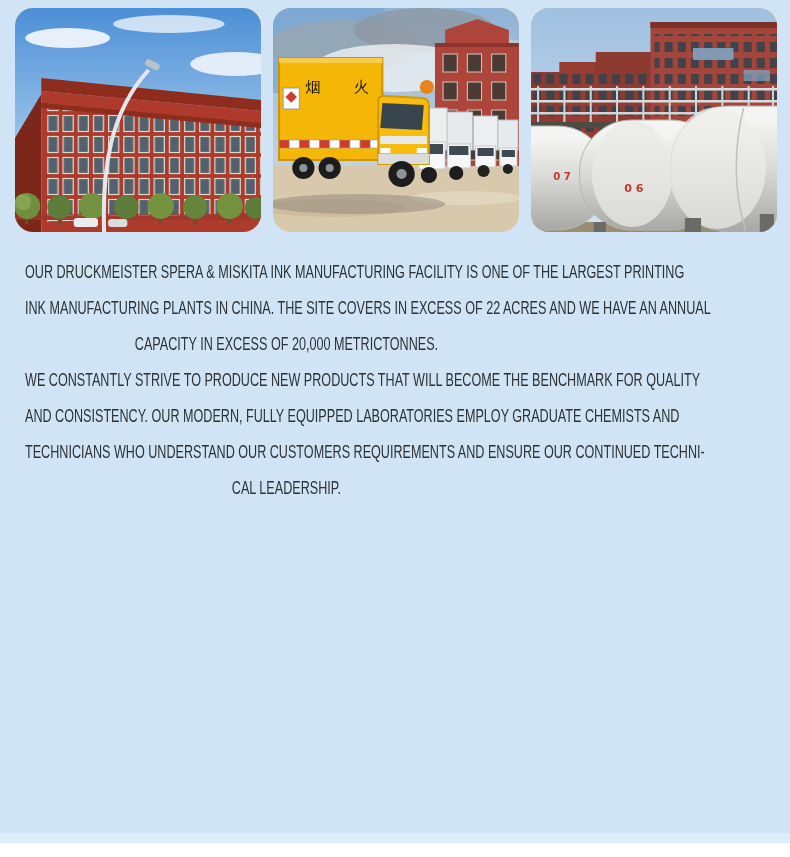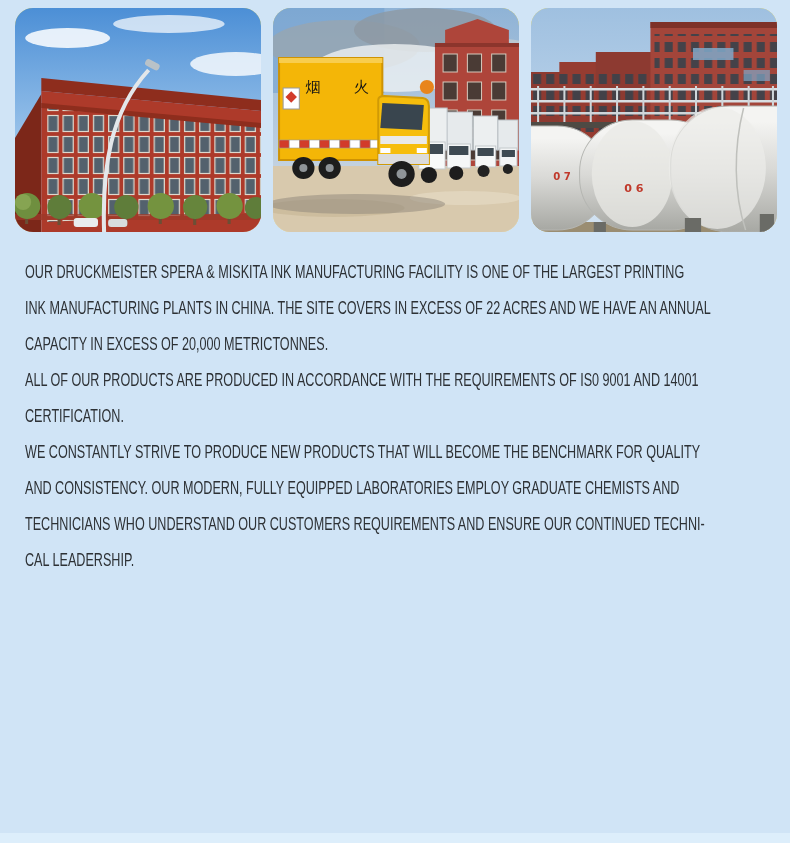--- a/index.html
+++ b/index.html
@@ -10,21 +10,21 @@
   }
   .gallery {
     display:flex; gap:12px;
     padding:8px 13px 0 15px;
   }
   .photo {
     flex:1; height:224px; border-radius:18px; overflow:hidden;
     background:#fde047; position:relative;
   }
   .photo svg { display:block; width:100%; height:100%; }
-  .about { padding:22px 18px 0 25px; }
+  .about { padding:22px 18px 0 25px;text-align:center; }
   .line {
     height:36px; line-height:36px; font-size:18px; font-weight:500;
     color:#2d3135; white-space:nowrap;
     transform:scaleX(0.70); transform-origin:0 50%;
   }
   .lower-band { position:absolute; left:0; right:0; top:833px; height:10px; background:#ddeefb; }
   .footer-strip { position:absolute; left:0; right:0; top:843px; height:14px; background:#ffffff; }
   .svgtext { font-family:"DejaVu Sans","Liberation Sans",sans-serif; }
 </style>
 </head>
@@ -240,24 +240,20 @@
   </div>
 </div>
 
 <div class="about">
   <div>
     <div class="line">OUR DRUCKMEISTER SPERA &amp; MISKITA INK MANUFACTURING FACILITY IS ONE OF THE LARGEST PRINTING</div>
     <div class="line">INK MANUFACTURING PLANTS IN CHINA. THE SITE COVERS IN EXCESS OF 22 ACRES AND WE HAVE AN ANNUAL</div>
     <div class="line">CAPACITY IN EXCESS OF 20,000 METRICTONNES.</div>
   </div>
   <div>
-    <div class="line">ALL OF OUR PRODUCTS ARE PRODUCED IN ACCORDANCE WITH THE REQUIREMENTS OF IS0 9001 AND 14001</div>
-    <div class="line">CERTIFICATION.</div>
-  </div>
-  <div>
     <div class="line">WE CONSTANTLY STRIVE TO PRODUCE NEW PRODUCTS THAT WILL BECOME THE BENCHMARK FOR QUALITY</div>
     <div class="line">AND CONSISTENCY. OUR MODERN, FULLY EQUIPPED LABORATORIES EMPLOY GRADUATE CHEMISTS AND</div>
     <div class="line">TECHNICIANS WHO UNDERSTAND OUR CUSTOMERS REQUIREMENTS AND ENSURE OUR CONTINUED TECHNI-</div>
     <div class="line">CAL LEADERSHIP.</div>
   </div>
 </div>
 
 <div class="lower-band"></div>
 <div class="footer-strip"></div>
 

